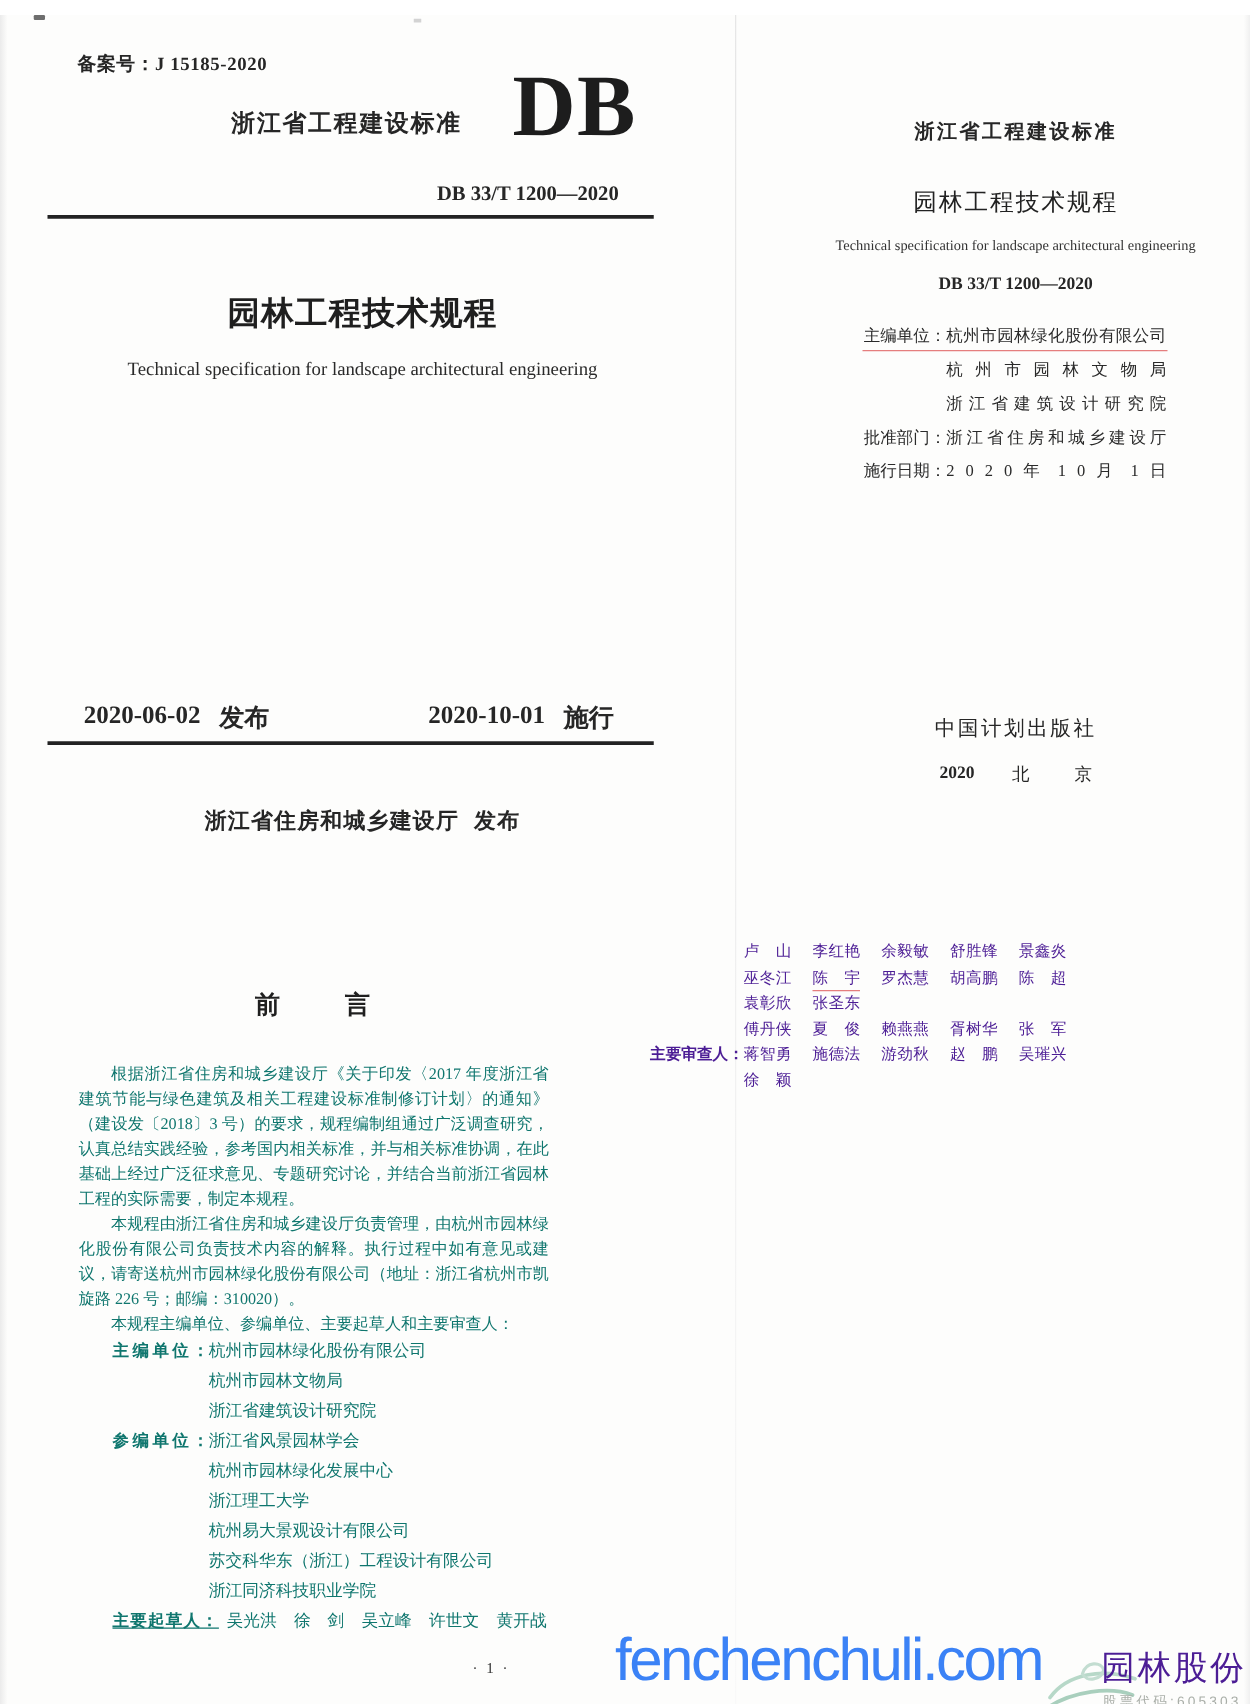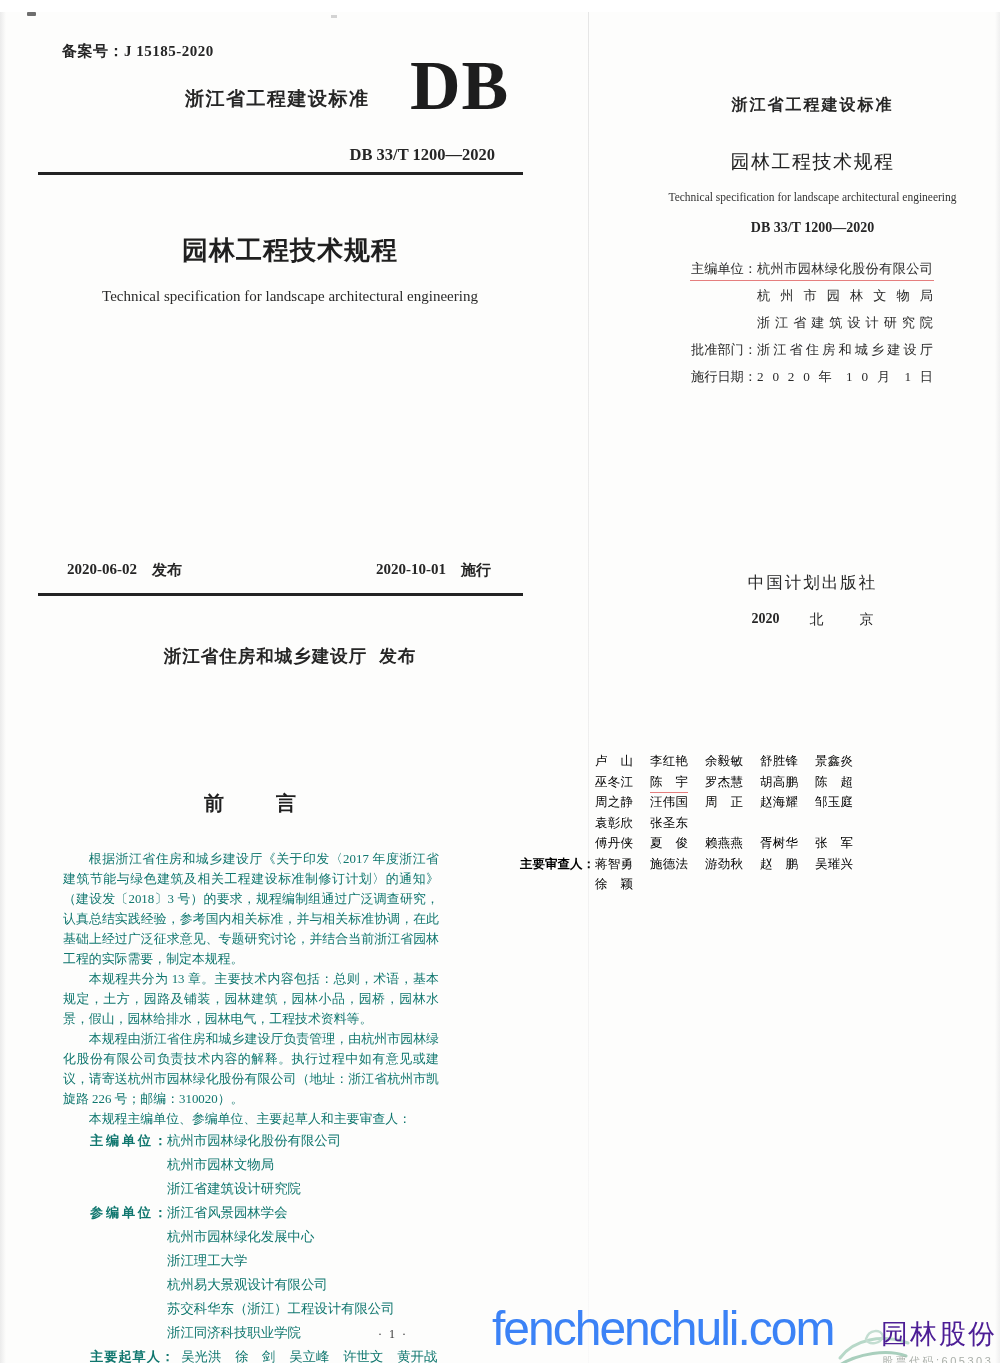--- a/index.html
+++ b/index.html
@@ -28,21 +28,21 @@
   .c-std{left:185px;top:74px;font-size:19px;font-weight:700;letter-spacing:1.5px;}
   .c-db{left:410px;top:34px;font-size:70px;font-weight:700;letter-spacing:1px;color:#1d1d1d;}
   .c-no{left:295px;top:133px;width:200px;text-align:right;font-size:16.5px;font-weight:700;}
   .c-rule{left:38px;width:485px;height:2.5px;background:#232323;}
   .c-rule1{top:160px;}
   .c-rule2{top:581px;}
   .c-title{left:25px;top:221px;width:530px;margin:0;text-align:center;
     font-size:26px;font-weight:700;letter-spacing:1px;color:#1f1f1f;}
   .c-title-en{left:25px;top:276px;width:530px;text-align:center;font-size:15px;color:#2a2a2a;}
   .c-dates{left:67px;top:549px;width:424px;display:flex;justify-content:space-between;
-    font-size:15px;font-weight:700;}
+    font-size:20px;font-weight:700;}
   .c-date-grp{display:flex;gap:15px;}
   .c-issuer{left:25px;top:632px;width:530px;display:flex;justify-content:center;gap:12px;
     font-size:17.5px;font-weight:700;letter-spacing:1px;}
 
   
   .t-std{left:600px;top:83px;width:425px;text-align:center;font-size:16px;font-weight:700;letter-spacing:2px;}
   .t-title{left:600px;top:137px;width:425px;text-align:center;font-size:19px;letter-spacing:1.5px;color:#222;}
   .t-en{left:600px;top:179px;width:425px;text-align:center;font-size:11.5px;color:#333;}
   .t-no{left:600px;top:208px;width:425px;text-align:center;font-size:14px;font-weight:700;}
   .t-info{left:691px;top:243px;font-size:13.2px;line-height:27px;color:#2a2a2a;}
@@ -58,28 +58,28 @@
   
   .fw-headwrap{left:63px;top:778px;width:374px;text-align:center;}
   .fw-head{display:inline-block;width:92px;font-size:20px;font-weight:700;
     text-align:justify;text-align-last:justify;color:#1f1f1f;}
   .fw-body{left:63px;top:837px;width:376px;font-size:12.9px;line-height:20px;
     text-align:justify;color:#0f766e;}
   .fw-body p{margin:0;text-indent:2em;}
   .u-row{margin-left:27px;line-height:24px;white-space:nowrap;text-align:left;}
   .u-label{display:inline-block;width:77px;font-family:"Liberation Sans","DejaVu Sans",sans-serif;
     font-weight:700;font-size:13.2px;text-align:justify;text-align-last:justify;}
-  .u-label.solid{width:auto;text-align-last:auto;letter-spacing:1px;margin-right:6px;}
+  .u-label.solid{width:auto;text-align-last:auto;letter-spacing:1px;margin-right:6px;text-decoration:underline;}
   .u-val{font-size:13.4px;}
   .nm{display:inline-block;width:40px;margin-right:14px;font-size:13.4px;
     text-align:justify;text-align-last:justify;}
   .fw-pageno{left:378px;top:1315px;font-size:12px;letter-spacing:2px;color:#333;}
 
   
-  .np{left:520px;top:739px;font-size:12.5px;color:#000000;}
+  .np{left:520px;top:739px;font-size:12.5px;color:#4c1d95;}
   .np-row{height:20.5px;line-height:20.5px;white-space:nowrap;}
   .np-indent{display:inline-block;width:75px;}
   .np-label{display:inline-block;width:75px;font-family:"Liberation Sans","DejaVu Sans",sans-serif;
     font-weight:700;font-size:12.5px;}
   .cell{display:inline-block;width:38px;margin-right:17px;
     text-align:justify;text-align-last:justify;}
   .cell.u-red{border-bottom:1.5px solid #e57e7e;}
 
   
   .watermark{left:492px;top:1289px;z-index:5;
@@ -158,21 +158,20 @@
       <span class="t-city">北京</span>
     </div>
   </section>
 
   <section>
     <div class="abs fw-headwrap">
       <span class="fw-head">前言</span>
     </div>
     <div class="abs fw-body">
       <p>根据浙江省住房和城乡建设厅《关于印发〈2017 年度浙江省建筑节能与绿色建筑及相关工程建设标准制修订计划〉的通知》（建设发〔2018〕3 号）的要求，规程编制组通过广泛调查研究，认真总结实践经验，参考国内相关标准，并与相关标准协调，在此基础上经过广泛征求意见、专题研究讨论，并结合当前浙江省园林工程的实际需要，制定本规程。</p>
-      <p>本规程共分为 13 章。主要技术内容包括：总则，术语，基本规定，土方，园路及铺装，园林建筑，园林小品，园桥，园林水景，假山，园林给排水，园林电气，工程技术资料等。</p>
       <p>本规程由浙江省住房和城乡建设厅负责管理，由杭州市园林绿化股份有限公司负责技术内容的解释。执行过程中如有意见或建议，请寄送杭州市园林绿化股份有限公司（地址：浙江省杭州市凯旋路 226 号；邮编：310020）。</p>
       <p>本规程主编单位、参编单位、主要起草人和主要审查人：</p>
 
       <div class="u-row">
         <span class="u-label">主编单位：</span><span class="u-val">杭州市园林绿化股份有限公司</span>
       </div>
       <div class="u-row">
         <span class="u-label"></span><span class="u-val">杭州市园林文物局</span>
       </div>
       <div class="u-row">
@@ -202,23 +201,20 @@
     </div>
     <div class="abs fw-pageno">· 1 ·</div>
   </section>
 
   <section class="abs np">
     <div class="np-row">
       <span class="np-indent"></span><span class="cell">卢山</span><span class="cell">李红艳</span><span class="cell">余毅敏</span><span class="cell">舒胜锋</span><span class="cell">景鑫炎</span>
     </div>
     <div class="np-row">
       <span class="np-indent"></span><span class="cell">巫冬江</span><span class="cell u-red">陈宇</span><span class="cell">罗杰慧</span><span class="cell">胡高鹏</span><span class="cell">陈超</span>
-    </div>
-    <div class="np-row">
-      <span class="np-indent"></span><span class="cell">周之静</span><span class="cell">汪伟国</span><span class="cell">周正</span><span class="cell">赵海耀</span><span class="cell">邹玉庭</span>
     </div>
     <div class="np-row">
       <span class="np-indent"></span><span class="cell">袁彰欣</span><span class="cell">张圣东</span>
     </div>
     <div class="np-row">
       <span class="np-indent"></span><span class="cell">傅丹侠</span><span class="cell">夏俊</span><span class="cell">赖燕燕</span><span class="cell">胥树华</span><span class="cell">张军</span>
     </div>
     <div class="np-row">
       <span class="np-label">主要审查人：</span><span class="cell">蒋智勇</span><span class="cell">施德法</span><span class="cell">游劲秋</span><span class="cell">赵鹏</span><span class="cell">吴璀兴</span>
     </div>

